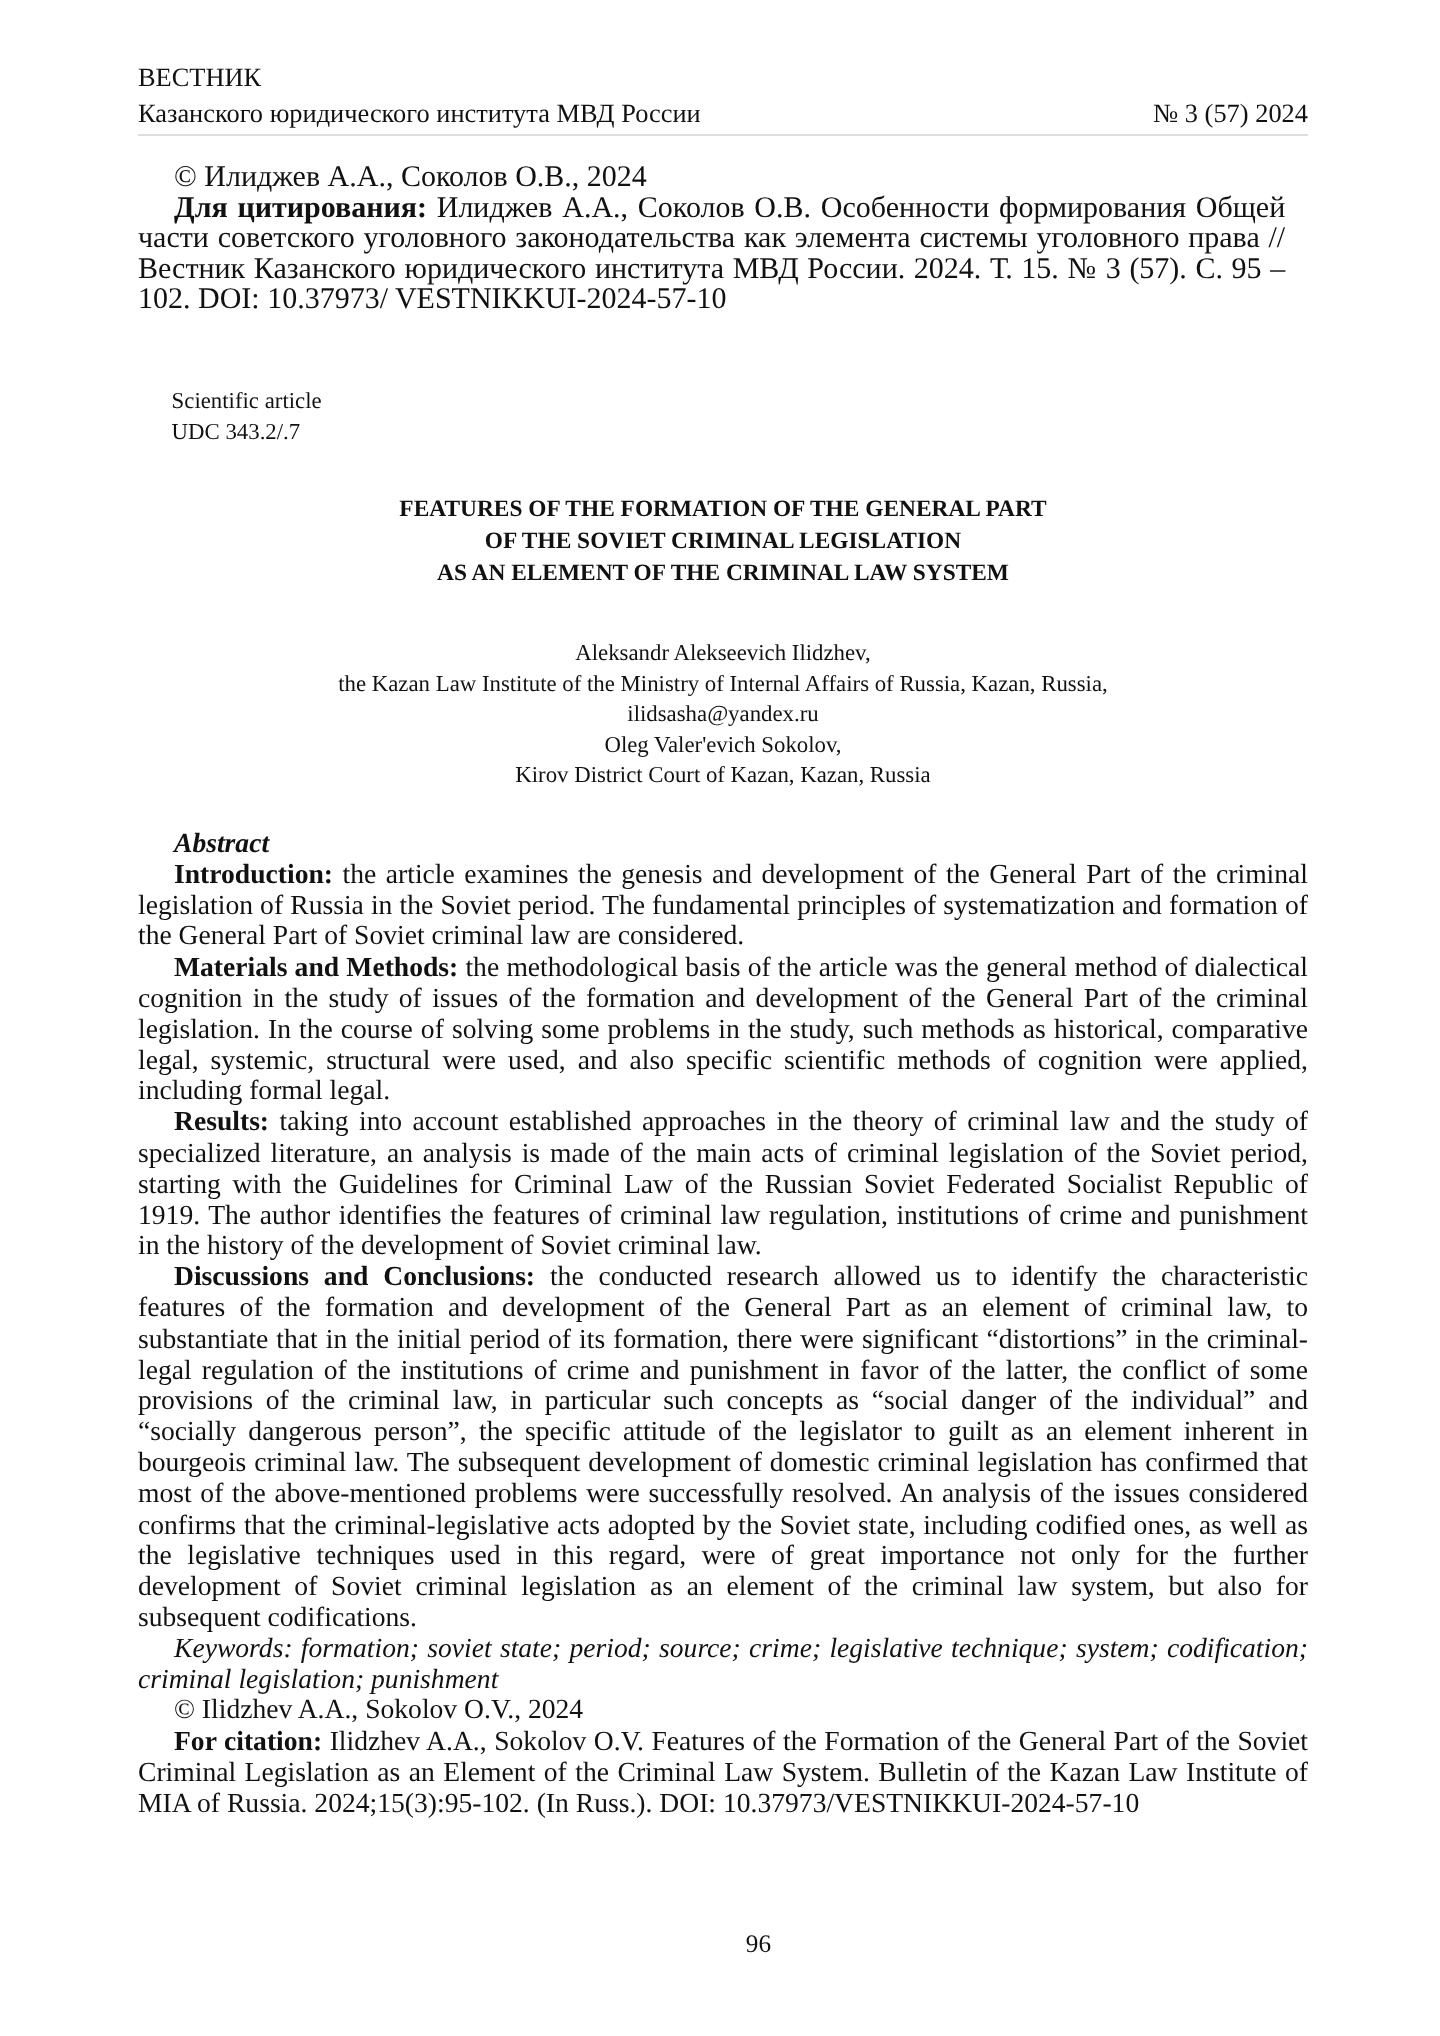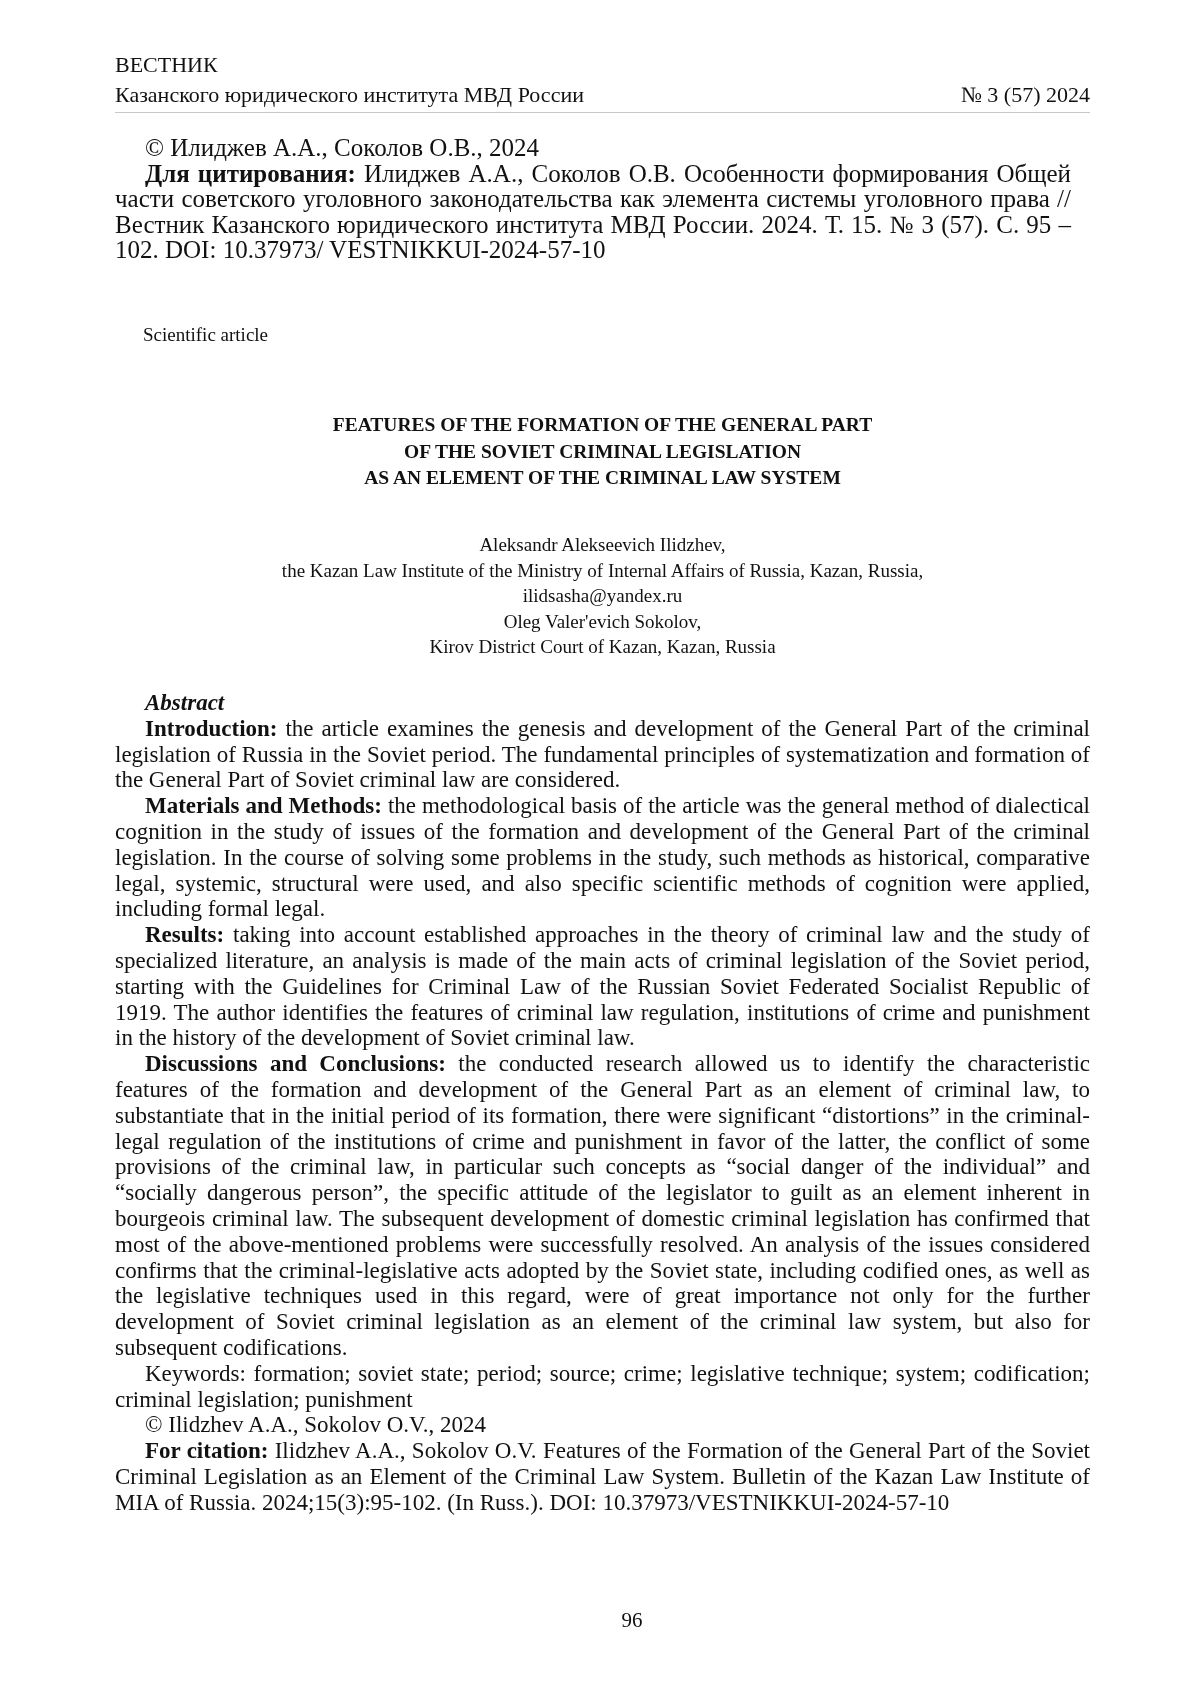--- a/index.html
+++ b/index.html
@@ -20,21 +20,21 @@
     .meta div { white-space: nowrap; }
 
     .title { position: absolute; left: 115px; top: 412px; width: 975px; text-align: center;
              font-weight: bold; font-size: 19.5px; line-height: 26.5px; }
     .authors { position: absolute; left: 115px; top: 532px; width: 975px; text-align: center;
                font-size: 19px; line-height: 25.5px; }
 
     .abs { position: absolute; left: 115px; top: 690px; width: 975px; font-size: 23px; line-height: 25.8px; text-align: justify; }
     .abs p { margin: 0; }
     .abs .h { font-style: italic; font-weight: bold; padding-left: 30px; }
-    .kw { }
+    .kw { font-style: italic; }
 
     .pnum { position: absolute; left: 0; top: 1608px; width: 1200px; text-align: center; font-size: 21px; margin-left: 32px; }
   </style>
 </head>
 <body>
 
 <div class="page">
 
   <div class="hdr">
     <div class="l1">ВЕСТНИК</div>
@@ -45,20 +45,21 @@
   </div>
   <div class="hdr-rule"></div>
 
   <div class="ru">
     <p class="ind">© Илиджев А.А., Соколов О.В., 2024</p>
     <p class="ind"><b>Для цитирования:</b><span> Илиджев А.А., Соколов О.В. Особенности формирования Общей части советского уголовного законодательства как элемента системы уголовного права // Вестник Казанского юридического института МВД России. 2024. Т. 15. № 3 (57). С. 95 – 102. DOI: 10.37973/ VESTNIKKUI-2024-57-10</span></p>
   </div>
 
   <div class="meta">
     <div>Scientific article</div>
+    <div>UDC 343.2/.7</div>
   </div>
 
   <div class="title">
     <div>FEATURES OF THE FORMATION OF THE GENERAL PART</div>
     <div>OF THE SOVIET CRIMINAL LEGISLATION</div>
     <div>AS AN ELEMENT OF THE CRIMINAL LAW SYSTEM</div>
   </div>
 
   <div class="authors">
     <div>Aleksandr Alekseevich Ilidzhev,</div>

